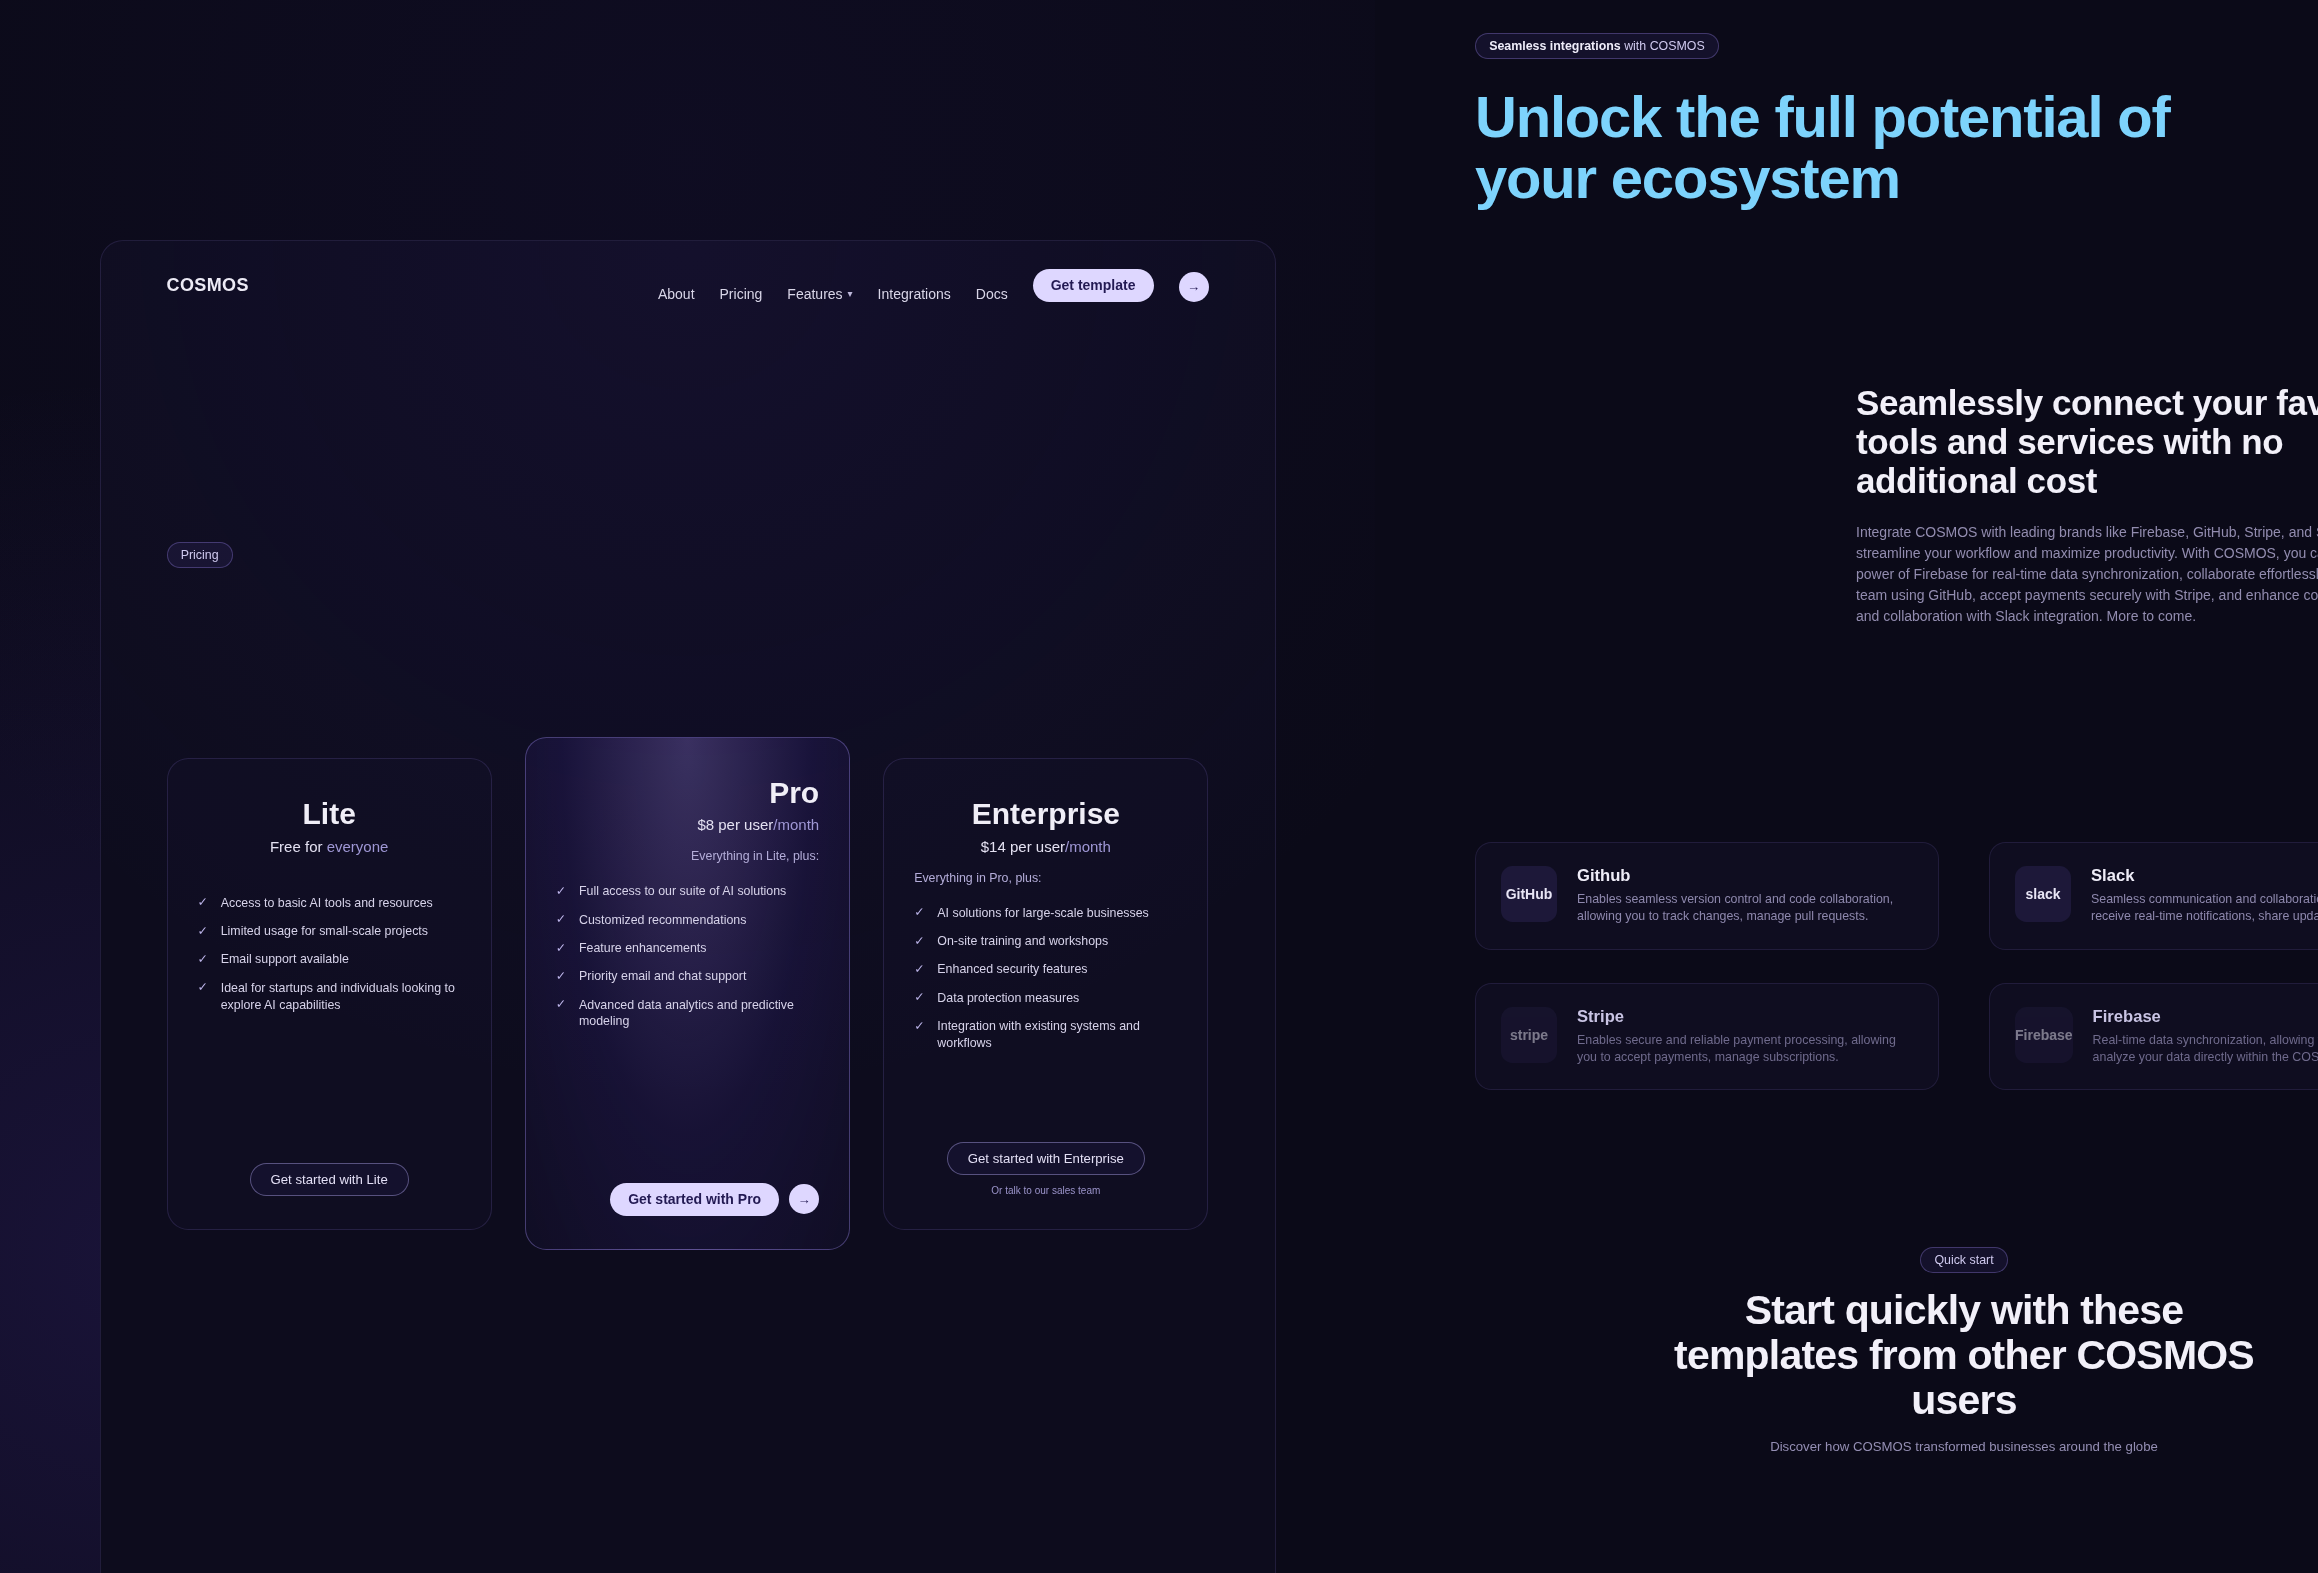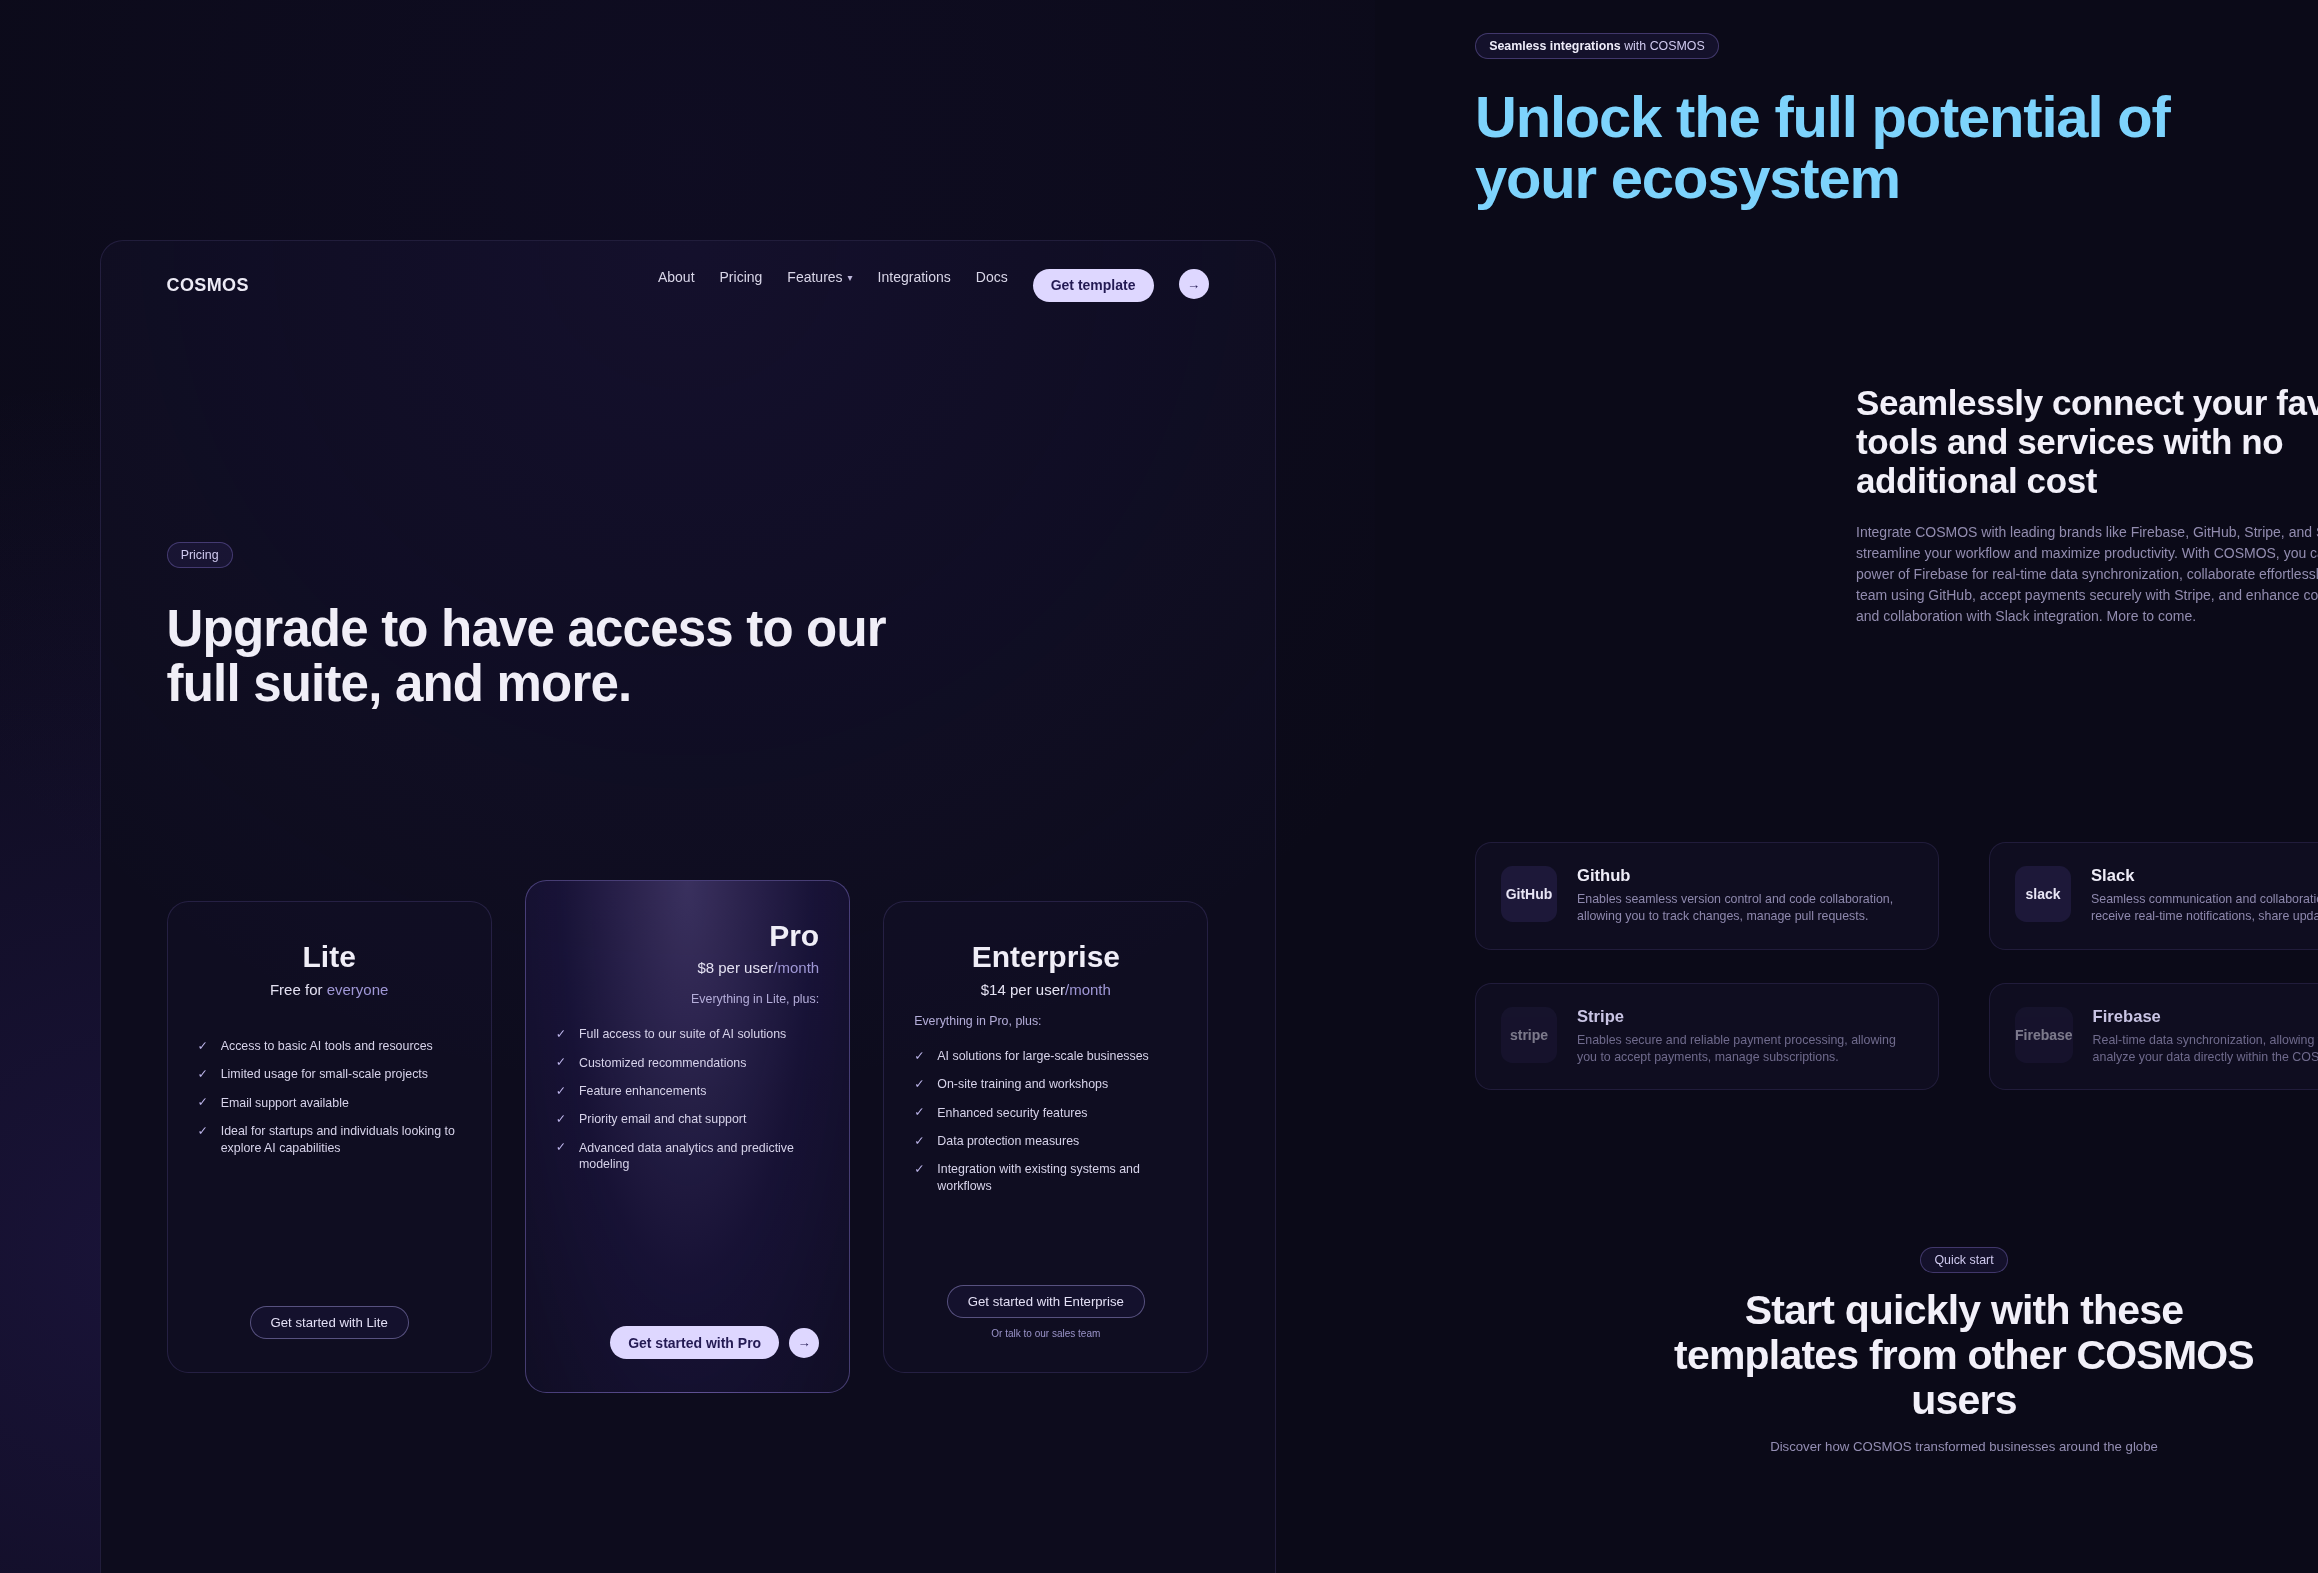--- a/index.html
+++ b/index.html
@@ -50,21 +50,21 @@
   gap: 17px;
 }
 .logo {
   font-weight: 800;
   font-size: 18px;
   letter-spacing: 0.4px;
   color: #eceaf5;
 }
 .nav {
   display: flex;
-  align-items: flex-start;
+  align-items: flex-end;
   gap: 25px;
 }
 .nav a {
   font-size: 14px;
   color: #d9d6e8;
   text-decoration: none;
 }
 .nav .features { display: inline-flex; align-items: center; gap: 5px; }
 .chev { font-size: 10px; color: #bdb7da; }
 .btn-pill {
@@ -286,21 +286,20 @@
           <a>Docs</a>
           <button class="btn-pill">Get template</button>
           <button class="btn-circle">
             <span>→</span>
           </button>
         </nav>
       </div>
 
       <div class="hero-block">
         <span class="tag">Pricing</span>
-        <h1 class="hero-title">Upgrade to have access to our full suite, and more.</h1>
       </div>
 
       <div class="pricing-row">
 
         <div class="card">
           <h3>Lite</h3>
           <div class="sub">
             <span>Free for </span><span class="muted">everyone</span>
           </div>
           <ul class="feat-list" style="margin-top:40px">

